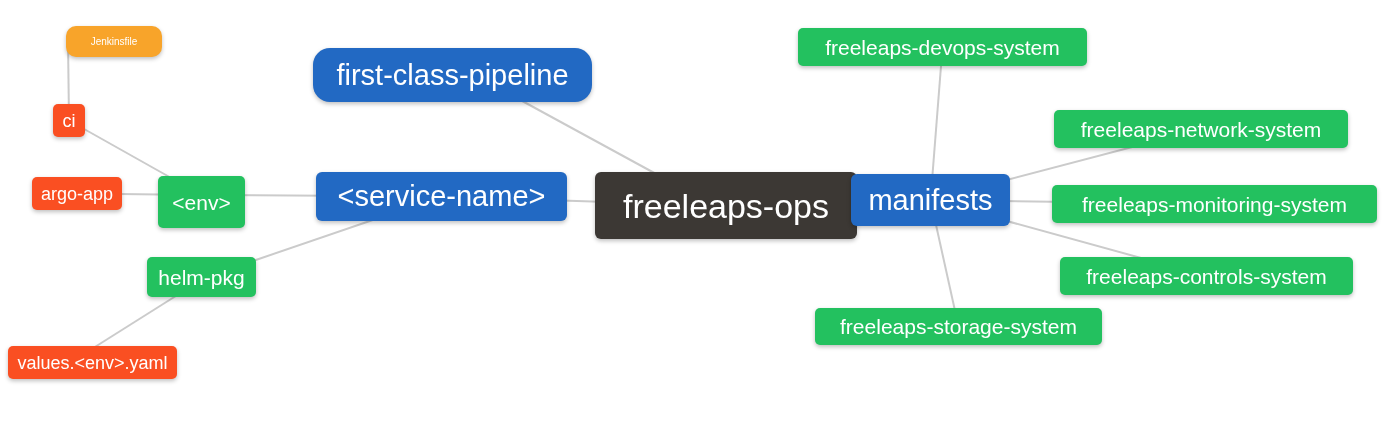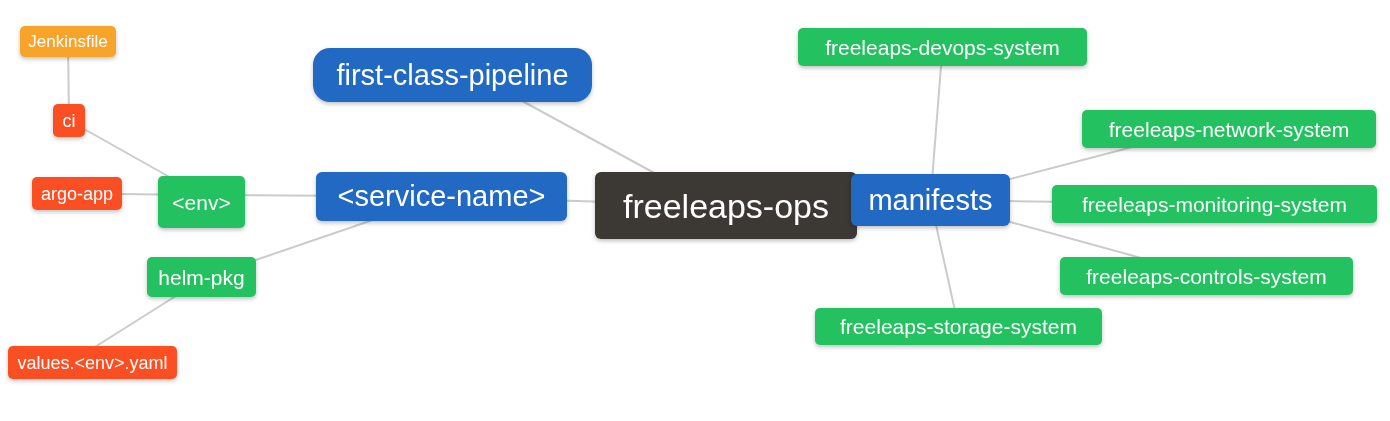--- a/index.html
+++ b/index.html
@@ -37,21 +37,21 @@
     box-shadow: 0 2px 4px rgba(0,0,0,0.25);
     white-space: nowrap;
     cursor: pointer;
     box-sizing: border-box;
     line-height: 1;
   }
   .lv1 { background: var(--c-root);   font-size: 34px; }
   .lv2 { background: var(--c-level2); font-size: 29px; }
   .lv3 { background: var(--c-level3); font-size: 21px; border-radius: 5px; text-align: center; }
   .lv4 { background: var(--c-level4); font-size: 18px; border-radius: 5px; }
-  .lv5 { background: var(--c-level5); font-size: 17px; border-radius: 5px; }
+  .lv5 { background: var(--c-level5); font-size: 10px; border-radius: 10px; margin-left: 46px; }
   .edge {
     stroke: var(--c-edge);
     stroke-width: 2;
     fill: none;
   }
 </style>
 </head>
 <body>
 
 <div class="canvas" style="background: rgb(255, 255, 255);">
@@ -72,21 +72,21 @@
       <line x1="930.5" y1="200" x2="958.5" y2="326.5" class="edge"></line>
     </svg>
   <div id="node-layer">
       <div class="node lv1" style="left: 583px; top: 172px; width: 262px; height: 67px; margin-left: 12px;">freeleaps-ops</div>
       <div class="node lv2" style="left: 313px; top: 48px; width: 279px; height: 54px; border-radius: 17px;">first-class-pipeline</div>
       <div class="node lv2" style="left: 316px; top: 172px; width: 251px; height: 49px;">&lt;service-name&gt;</div>
       <div class="node lv2" style="left: 851px; top: 174px; width: 159px; height: 52px;">manifests</div>
       <div class="node lv3" style="left: 158px; top: 176px; width: 87px; height: 52px;">&lt;env&gt;</div>
       <div class="node lv3" style="left: 147px; top: 257px; width: 109px; height: 40px;">helm-pkg</div>
       <div class="node lv3" style="left: 798px; top: 28px; width: 289px; height: 38px;">freeleaps-devops-system</div>
-      <div class="node lv3" style="left: 1054px; top: 110px; width: 294px; height: 38px; margin-left: 28px;">freeleaps-network-system</div>
+      <div class="node lv3" style="left: 1054px; top: 110px; width: 294px; height: 38px;">freeleaps-network-system</div>
       <div class="node lv3" style="left: 1052px; top: 185px; width: 325px; height: 38px;">freeleaps-monitoring-system</div>
       <div class="node lv3" style="left: 1060px; top: 257px; width: 293px; height: 38px;">freeleaps-controls-system</div>
       <div class="node lv3" style="left: 815px; top: 308px; width: 287px; height: 37px;">freeleaps-storage-system</div>
       <div class="node lv4" style="left: 53px; top: 104px; width: 32px; height: 33px;">ci</div>
       <div class="node lv4" style="left: 32px; top: 177px; width: 90px; height: 33px;">argo-app</div>
       <div class="node lv4" style="left: 8px; top: 332px; width: 169px; height: 33px; margin-top: 14px;">values.&lt;env&gt;.yaml</div>
       <div class="node lv5" style="left: 20px; top: 26px; width: 96px; height: 31px;">Jenkinsfile</div>
     </div>
 </div>
 

